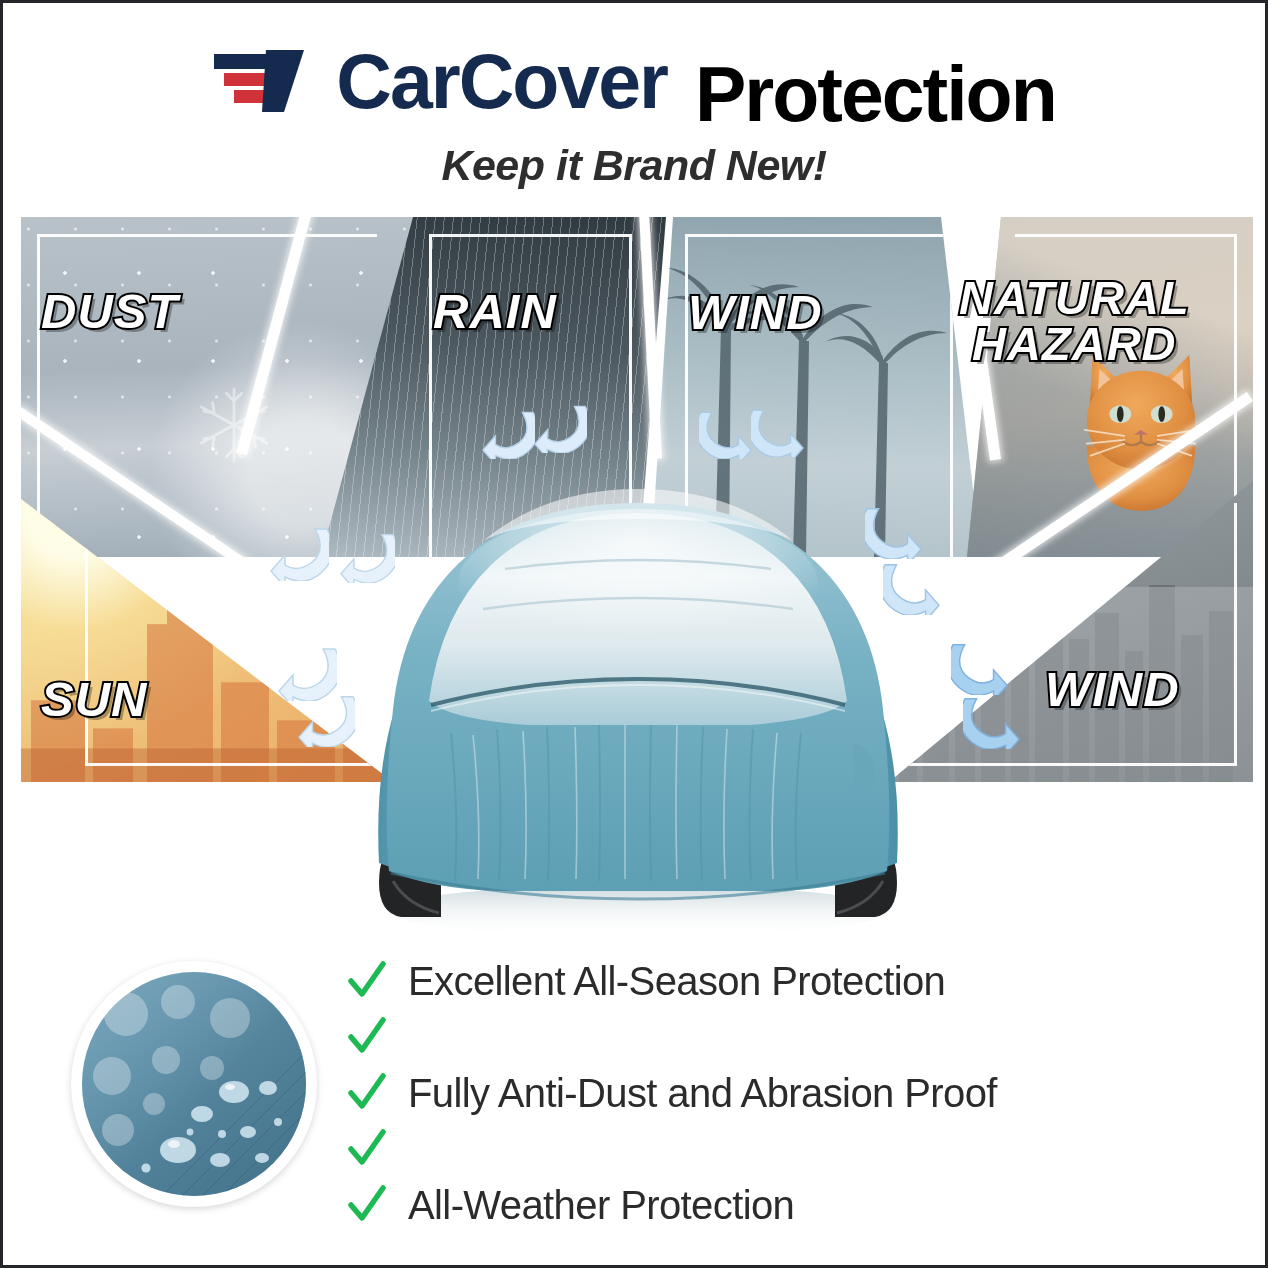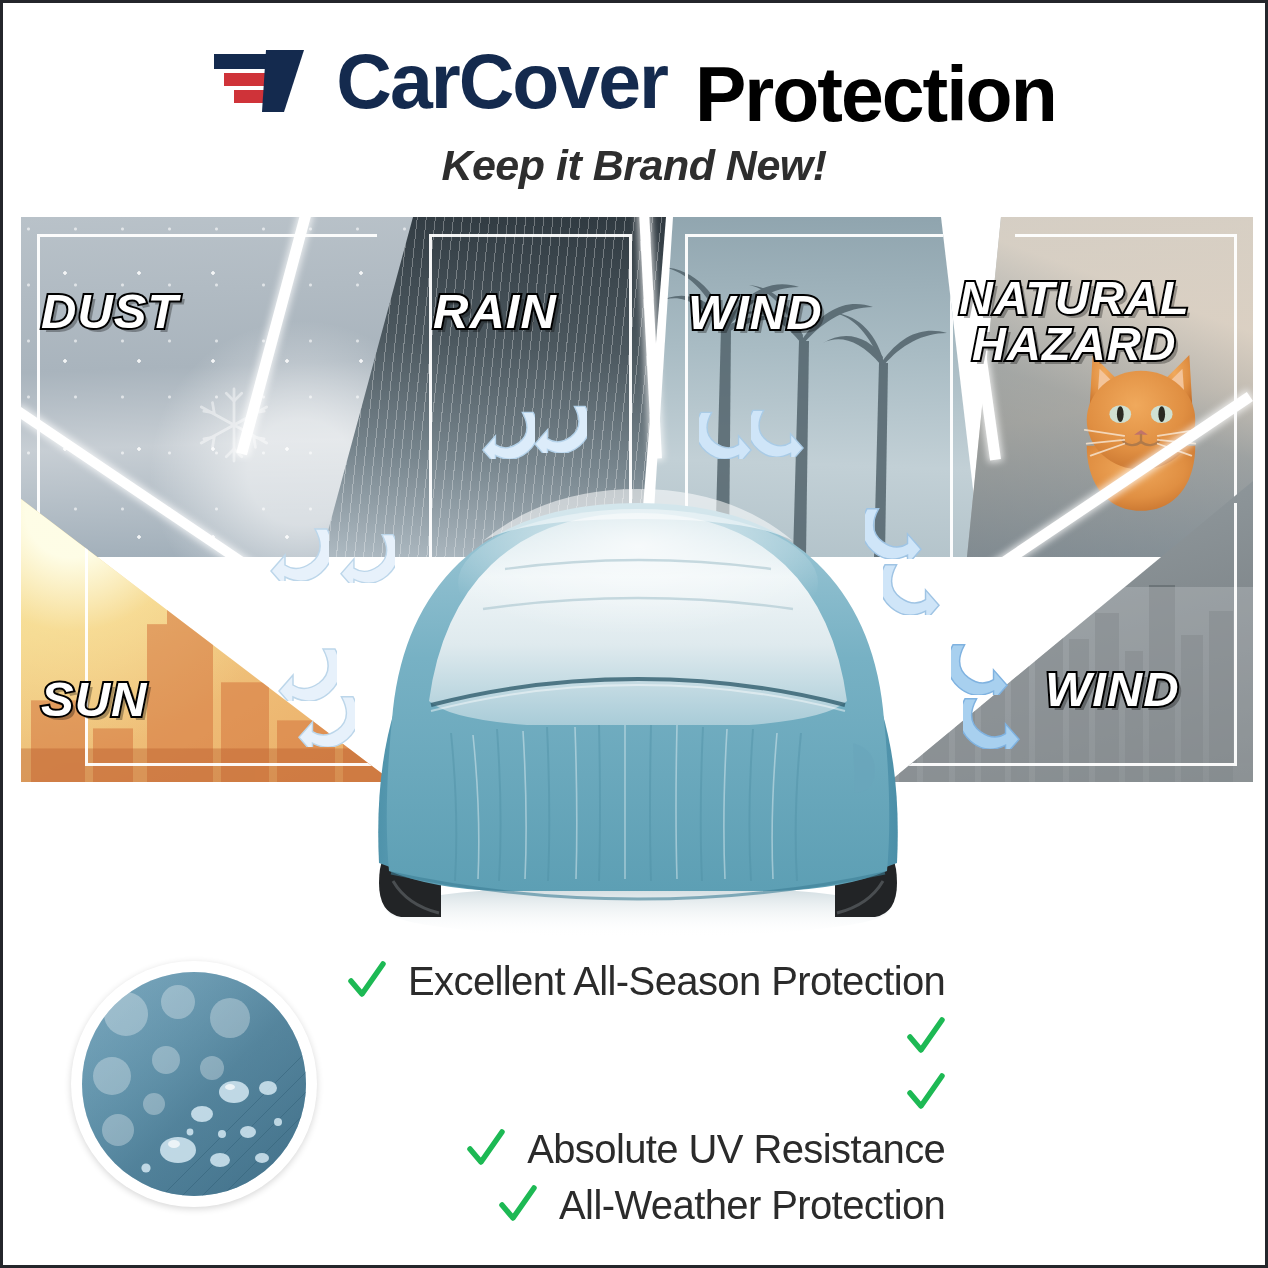--- a/index.html
+++ b/index.html
@@ -136,21 +136,21 @@
 
   
   #car-wrap { position:absolute; left:330px; top:430px; width:610px; height:515px; z-index:25; }
 
   
   .arrow { position:absolute; z-index:28; }
 
   
   #features {
     position:absolute; left:345px; top:952px; z-index:40;
-    display:flex; flex-direction:column; gap:4px;align-items:flex-end;
+    display:flex; flex-direction:column; gap:4px;
   }
   .feat { display:flex; align-items:center; gap:22px; height:52px; }
   .check { width:38px; height:40px; flex:none; }
   .feat-text { font-size:40px; color:#2b2b2b; letter-spacing:-0.6px; white-space:nowrap; }
 
   
   #fabric-circle {
     position:absolute; left:68px; top:958px; width:246px; height:246px;
     border-radius:50%; background:#fff; padding:11px; z-index:40;
     box-shadow:0 2px 7px rgba(0,0,0,.16);
@@ -490,27 +490,27 @@
   <div class="feat">
     <svg class="check" viewBox="0 0 38 40">
       <path d="M3 20 L14 33 L35 3" stroke="#1db954" stroke-width="5.5" fill="none" stroke-linecap="round" stroke-linejoin="round"></path>
     </svg>
   </div>
 
   <div class="feat">
     <svg class="check" viewBox="0 0 38 40">
       <path d="M3 20 L14 33 L35 3" stroke="#1db954" stroke-width="5.5" fill="none" stroke-linecap="round" stroke-linejoin="round"></path>
     </svg>
+    <span class="feat-text">Fully Anti-Dust and Abrasion Proof</span>
   </div>
 
   <div class="feat">
     <svg class="check" viewBox="0 0 38 40">
       <path d="M3 20 L14 33 L35 3" stroke="#1db954" stroke-width="5.5" fill="none" stroke-linecap="round" stroke-linejoin="round"></path>
     </svg>
-    <span class="feat-text">Absolute UV Resistance</span>
   </div>
 
   <div class="feat">
     <svg class="check" viewBox="0 0 38 40">
       <path d="M3 20 L14 33 L35 3" stroke="#1db954" stroke-width="5.5" fill="none" stroke-linecap="round" stroke-linejoin="round"></path>
     </svg>
     <span class="feat-text">All-Weather Protection</span>
   </div>
 </div>
 

